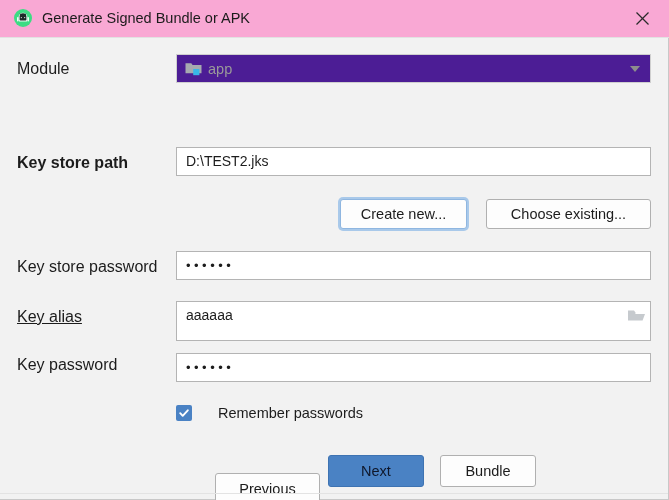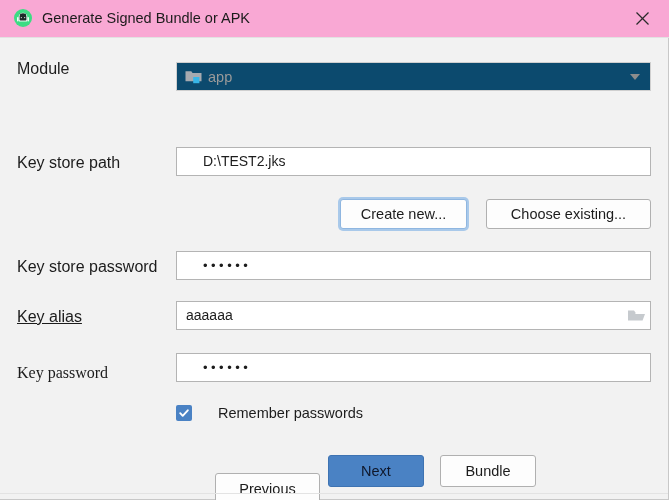--- a/index.html
+++ b/index.html
@@ -75,43 +75,42 @@
   .field {
     position: absolute;
     left: 176px;
     width: 475px;
     height: 29px;
     box-sizing: border-box;
     background: #ffffff;
     border: 1px solid #b4b4b4;
     font-size: 14px;
     color: #1c1c1c;
-    padding: 0 26px;
+    padding: 0 9px;
     line-height: 27px;
     white-space: nowrap;
     overflow: hidden;
   }
   .field.dotted {
     letter-spacing: 3.5px;
     font-size: 13px;
   }
 
   
   .combo {
     position: absolute;
     left: 176px;
     top: 54px;
     width: 475px;
     height: 29px;
     box-sizing: border-box;
-    background: #0c4a6e;
+    background: #4c1d95;
     border: 1px solid #cfcfcf;
     display: flex;
     align-items: center;
-    margin-top: 8px;
   }
   .combo-icon {
     margin-left: 8px;
     width: 17px;
     height: 15px;
     position: relative;
     flex: 0 0 auto;
   }
   .combo-label {
     margin-left: 6px;
@@ -124,21 +123,21 @@
     width: 0; height: 0;
     border-left: 5px solid transparent;
     border-right: 5px solid transparent;
     border-top: 6px solid #8d8d8d;
   }
 
   
   .alias-wrap { position: absolute; left: 176px; top: 301px; width: 475px; height: 29px; }
   .alias-input {
     position: absolute; left: 0; top: 0;
-    width: 475px; height: 29px;
+    width: 475px; height: 40px;
     box-sizing: border-box;
     background: #fff;
     border: 1px solid #b4b4b4;
     font-size: 14px; color: #1c1c1c;
     padding: 0 13px 0 9px;
     line-height: 27px;
     white-space: nowrap; overflow: hidden;
   }
   .alias-folder {
     position: absolute;
@@ -244,41 +243,41 @@
     <div class="combo-icon">
       <svg width="17" height="15" viewBox="0 0 17 15">
         <path d="M0.5 2.2 L6.3 2.2 L7.6 3.9 L16.5 3.9 L16.5 12.3 L0.5 12.3 Z" fill="#a6aab0"></path>
         <rect x="8.2" y="8.0" width="6.2" height="6.2" fill="#38b6e8"></rect>
       </svg>
     </div>
     <div class="combo-label">app</div>
     <div class="combo-arrow"></div>
   </div>
 
-  <div class="label" style="top:154px;">Key store path</div>
+  <div class="label" style="top:154px;font-weight:bold;">Key store path</div>
   <div class="field" style="top:147px;">D:\TEST2.jks</div>
 
   <div class="btn focus" style="left:340px; top:199px; width:127px; height:30px;">Create new...</div>
   <div class="btn" style="left:486px; top:199px; width:165px; height:30px;">Choose existing...</div>
 
   <div class="label" style="top:258px;">Key store password</div>
   <div class="field dotted" style="top:251px;">••••••</div>
 
   <div class="label" style="top:308px;text-decoration:underline;">Key alias</div>
   <div class="alias-wrap">
     <div class="alias-input">aaaaaa</div>
     <div class="alias-folder">
       <svg width="19" height="17" viewBox="0 0 19 17">
         <path d="M1 3.5 L7 3.5 L8.4 5.4 L8.4 7.0 L1 7.0 Z" fill="#c6cace"></path>
         <path d="M1 7.0 L18 7.0 L15.6 13.5 L1 13.5 Z" fill="#c6cace"></path>
       </svg>
     </div>
   </div>
 
-  <div class="label" style="top:364px;font-family:Liberation Serif, serif;">Key password</div>
+  <div class="label" style="top:356px;">Key password</div>
   <div class="field dotted" style="top:353px;">••••••</div>
 
   <div class="check-row">
     <div class="checkbox">
       <svg width="12" height="12" viewBox="0 0 12 12">
         <polyline points="2.2,6.2 4.7,8.8 9.8,3.3" fill="none" stroke="#ffffff" stroke-width="1.9" stroke-linecap="round" stroke-linejoin="round"></polyline>
       </svg>
     </div>
     <div class="check-label">Remember passwords</div>
   </div>

